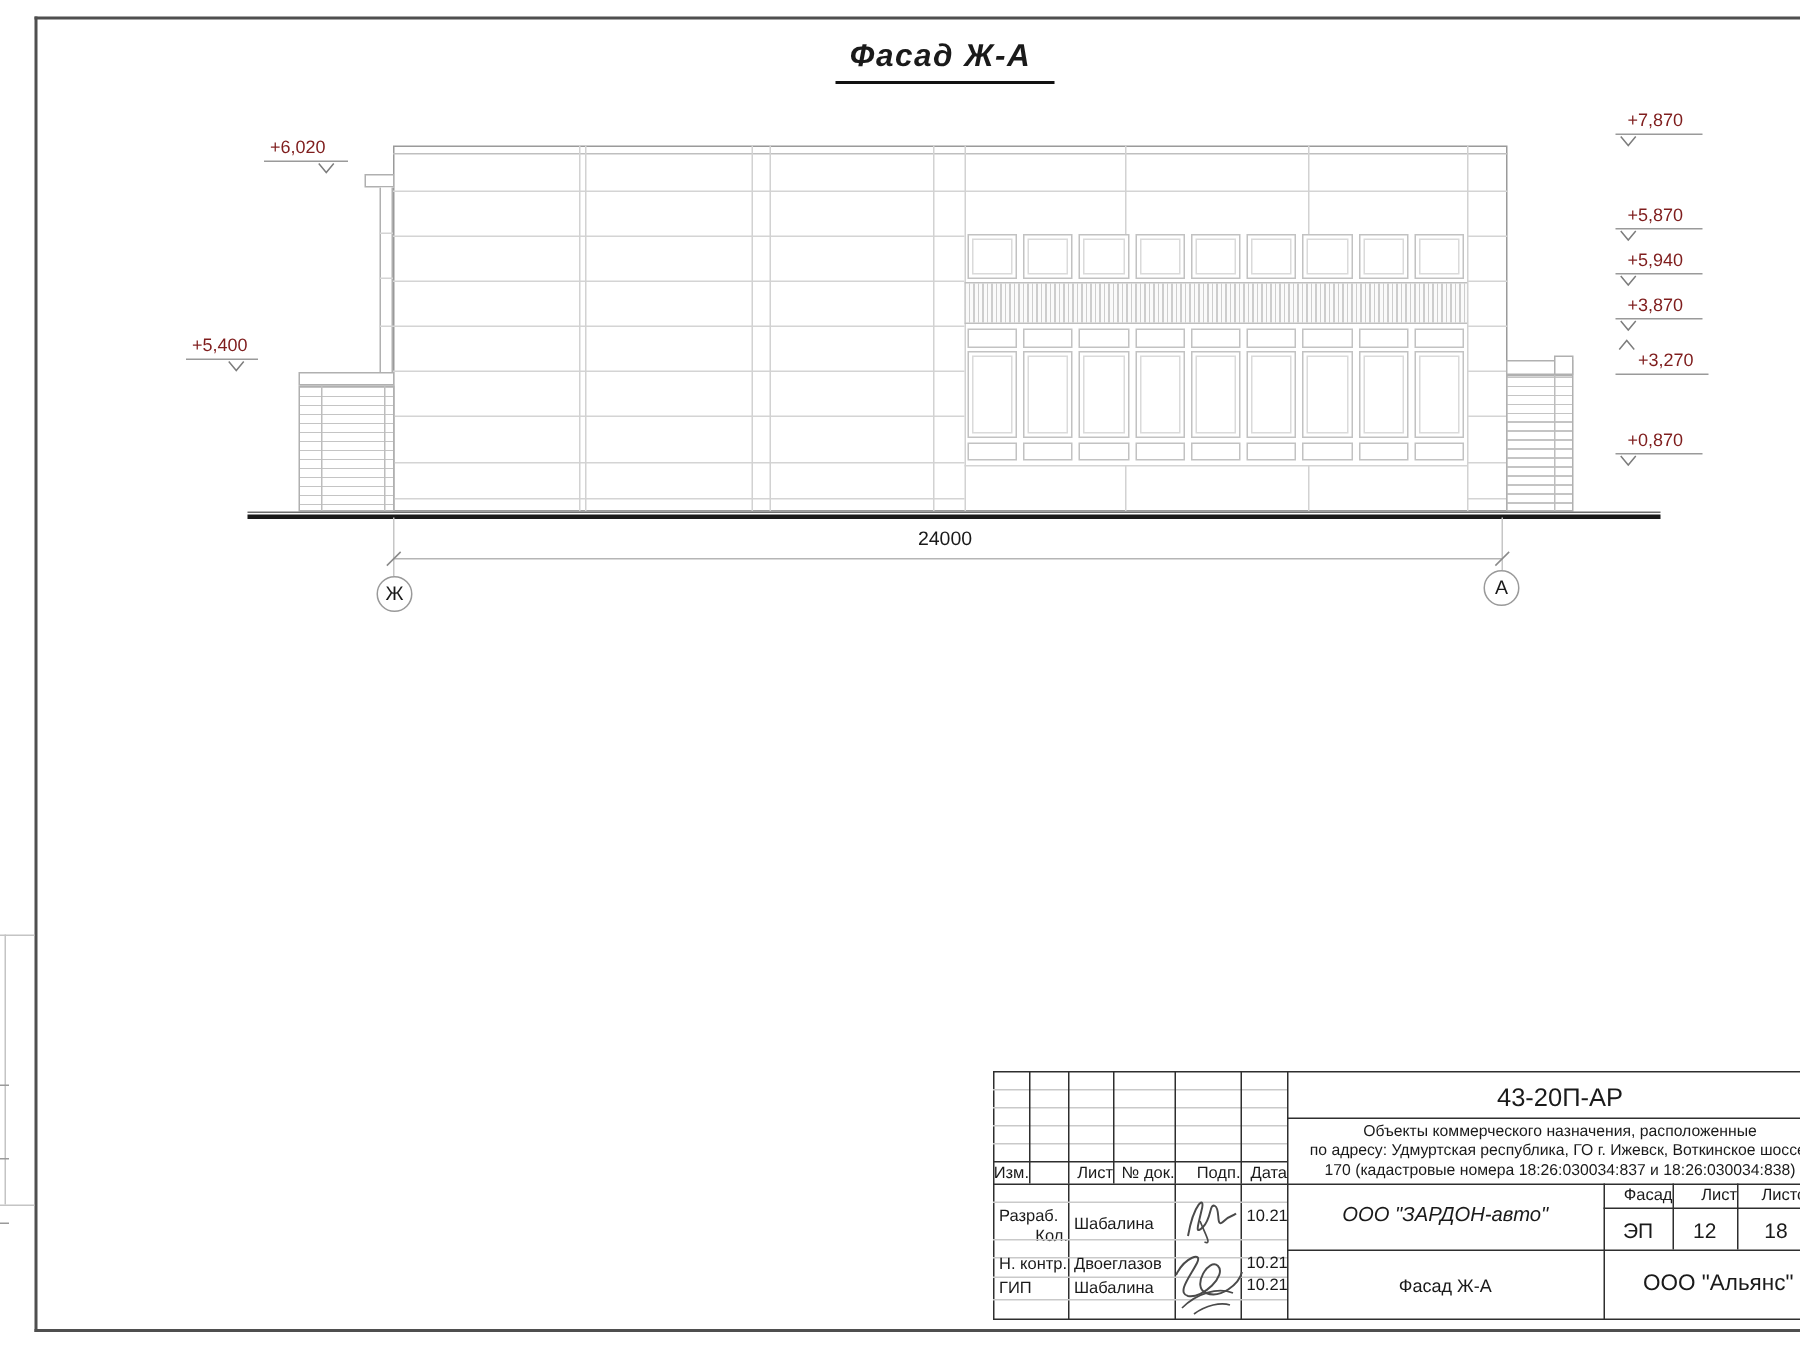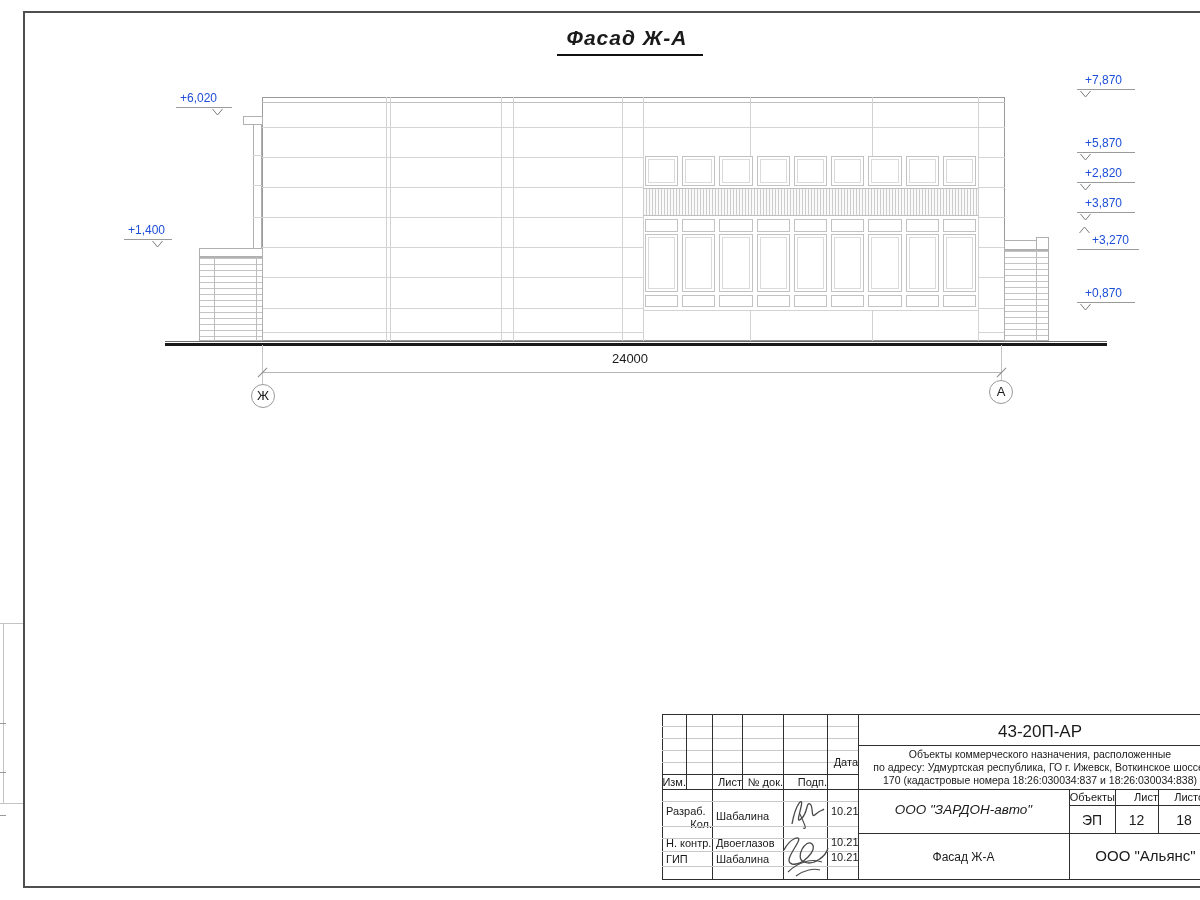--- a/index.html
+++ b/index.html
@@ -38,21 +38,21 @@
   .ground-thin{position:absolute;left:165px;top:341px;width:942px;height:1px;background:#6e6e6e;}
   .ground{position:absolute;left:165px;top:343px;width:942px;height:3px;background:#191919;}
   
   .dim-line{position:absolute;left:262px;top:372px;width:739px;height:1px;background:#b5b5b5;}
   .dim-tick{position:absolute;width:13px;height:1px;background:#8a8a8a;transform:rotate(-45deg);}
   .dim-text{position:absolute;left:560px;top:351px;width:140px;text-align:center;font-size:13px;}
   .ext{position:absolute;width:1px;background:#c6c6c6;}
   .axis{position:absolute;width:24px;height:24px;border:1px solid #9a9a9a;border-radius:50%;
         box-sizing:border-box;text-align:center;line-height:22px;font-size:13px;background:#fff;}
   
-  .elev{position:absolute;font-size:12px;color:#1d4ed8;line-height:15px;white-space:nowrap;}
+  .elev{position:absolute;font-size:12px;color:#7f1d1d;line-height:15px;white-space:nowrap;}
   .elev .lbl{display:block;border-bottom:1px solid #9a9a9a;padding:0 2px 1px 4px;}
   .elev.right .lbl{padding-left:8px;}
   .elev .mark{position:absolute;width:13px;height:8px;top:17px;}
   .elev.left .mark{right:8px;}
   .elev.right .mark{left:2px;}
   .elev.up .mark{top:-7px;left:1px;transform:rotate(180deg);}
   .elev.up .lbl{padding-left:15px;}
   
   .tb-outer{position:absolute;left:662px;top:714px;width:570px;height:166px;
             border:1.5px solid #2e2e2e;box-sizing:border-box;}
@@ -236,39 +236,39 @@
 </div>
 
 <div id="elev-layer">
     <div class="elev left" style="left: 176px; top: 91px; width: 56px;">
       <span class="lbl">+6,020</span>
       <svg viewBox="0 0 12 8" class="mark">
         <polyline points="1,1 6,7 11,1" fill="none" stroke="#7d7d7d"></polyline>
       </svg>
     </div>
     <div class="elev left" style="left: 124px; top: 223px; width: 48px;">
-      <span class="lbl">+1,400</span>
+      <span class="lbl">+5,400</span>
       <svg viewBox="0 0 12 8" class="mark">
         <polyline points="1,1 6,7 11,1" fill="none" stroke="#7d7d7d"></polyline>
       </svg>
     </div>
     <div class="elev right" style="left: 1077px; top: 73px; width: 58px;">
       <span class="lbl">+7,870</span>
       <svg viewBox="0 0 12 8" class="mark">
         <polyline points="1,1 6,7 11,1" fill="none" stroke="#7d7d7d"></polyline>
       </svg>
     </div>
     <div class="elev right" style="left: 1077px; top: 136px; width: 58px;">
       <span class="lbl">+5,870</span>
       <svg viewBox="0 0 12 8" class="mark">
         <polyline points="1,1 6,7 11,1" fill="none" stroke="#7d7d7d"></polyline>
       </svg>
     </div>
     <div class="elev right" style="left: 1077px; top: 166px; width: 58px;">
-      <span class="lbl">+2,820</span>
+      <span class="lbl">+5,940</span>
       <svg viewBox="0 0 12 8" class="mark">
         <polyline points="1,1 6,7 11,1" fill="none" stroke="#7d7d7d"></polyline>
       </svg>
     </div>
     <div class="elev right" style="left: 1077px; top: 196px; width: 58px;">
       <span class="lbl">+3,870</span>
       <svg viewBox="0 0 12 8" class="mark">
         <polyline points="1,1 6,7 11,1" fill="none" stroke="#7d7d7d"></polyline>
       </svg>
     </div>
@@ -300,21 +300,21 @@
 <div class="tbv" style="left:712px;top:714px;height:75px"></div>
 <div class="tbv" style="left:742px;top:714px;height:75px"></div>
 <div class="tbv" style="left:783px;top:714px;height:75px"></div>
 <div class="tbv" style="left:827px;top:714px;height:75px"></div>
 
 <div class="tbt c" style="left:662px;top:776px;width:24px">Изм.</div>
 <div class="tbt c" style="left:686px;top:818px;width:26px">Кол.</div>
 <div class="tbt c" style="left:712px;top:776px;width:30px">Лист</div>
 <div class="tbt c" style="left:742px;top:776px;width:41px">№ док.</div>
 <div class="tbt c" style="left:783px;top:776px;width:44px">Подп.</div>
-<div class="tbt c" style="left:827px;top:756px;width:31px">Дата</div>
+<div class="tbt c" style="left:827px;top:776px;width:31px">Дата</div>
 
 <div class="tbv" style="left:712px;top:789px;height:91px"></div>
 <div class="tbv" style="left:783px;top:789px;height:91px"></div>
 <div class="tbv" style="left:827px;top:789px;height:91px"></div>
 <div class="tbh lt" style="left:662px;top:801px;width:196px"></div>
 <div class="tbh lt" style="left:662px;top:826px;width:196px"></div>
 <div class="tbh lt" style="left:662px;top:838px;width:196px"></div>
 <div class="tbh lt" style="left:662px;top:851px;width:196px"></div>
 <div class="tbh lt" style="left:662px;top:866px;width:196px"></div>
 
@@ -342,21 +342,21 @@
 <div class="proj">
   <div>Объекты коммерческого назначения, расположенные</div>
   <div>по адресу: Удмуртская республика, ГО г. Ижевск, Воткинское шоссе,</div>
   <div>170 (кадастровые номера 18:26:030034:837 и 18:26:030034:838)</div>
 </div>
 <div class="tbv" style="left:1069px;top:789px;height:91px"></div>
 <div class="tbh" style="left:1069px;top:805px;width:153px"></div>
 <div class="tbv" style="left:1115px;top:789px;height:44px"></div>
 <div class="tbv" style="left:1158px;top:789px;height:44px"></div>
 <div class="tbh" style="left:858px;top:833px;width:364px"></div>
-<div class="tbt c" style="left:1069px;top:791px;width:46px">Объекты</div>
+<div class="tbt c" style="left:1069px;top:791px;width:46px">Фасад</div>
 <div class="tbt c" style="left:1115px;top:791px;width:43px">Лист</div>
 <div class="tbt c" style="left:1158px;top:791px;width:52px">Листов</div>
 <div class="stval" style="left:1069px;top:812px;width:46px">ЭП</div>
 <div class="stval" style="left:1115px;top:812px;width:43px">12</div>
 <div class="stval" style="left:1158px;top:812px;width:52px">18</div>
 <div class="company">ООО "ЗАРДОН-авто"</div>
 <div class="sheetname">Фасад Ж-А</div>
 <div class="org">ООО "Альянс"</div>
 
 </body></html>

